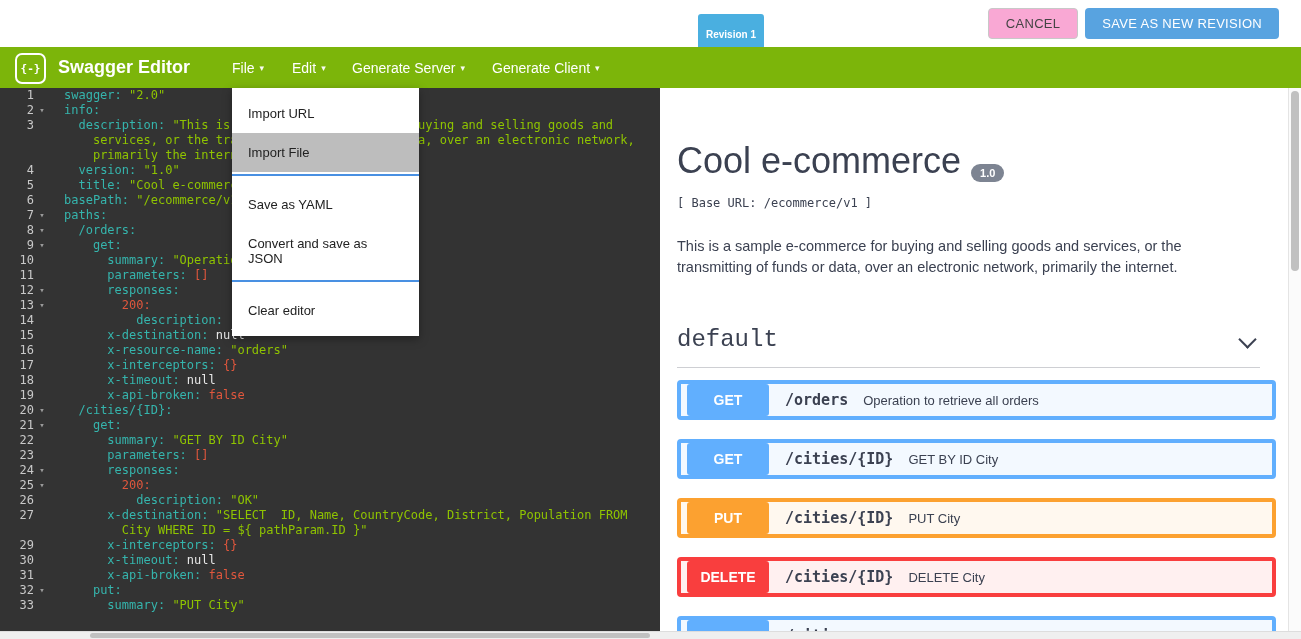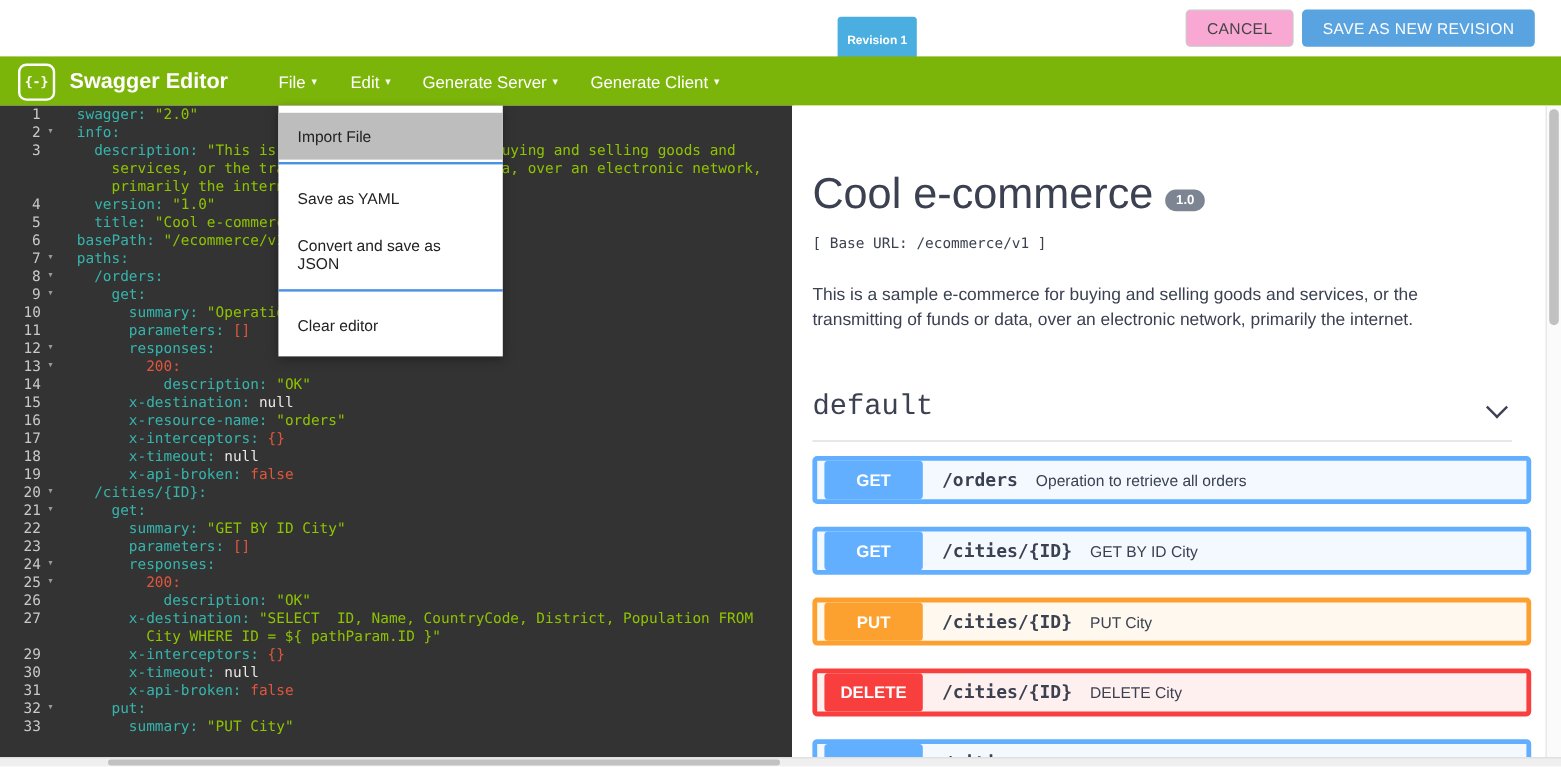--- a/index.html
+++ b/index.html
@@ -42,21 +42,21 @@
   .gut{flex:none;width:52px;display:flex;}
   .num{display:inline-block;width:34px;text-align:right;color:#c9c9c9;}
   .fold{display:inline-block;width:16px;text-align:center;color:#9a9a9a;font-size:9px;}
   .codeln{white-space:pre;padding-left:12px;}
   .tk-k{color:#35b5ad}.tk-s{color:#8fc400}.tk-c{color:#e0573d}.tk-p{color:#e8e8e8}
 
   
   .preview{position:absolute;left:661px;top:88px;width:627px;height:543px;background:#fff;
            overflow:hidden;color:#3b4151;}
   .info{margin:52px 0 0 16px;}
-  .api-title{font-size:36px;font-weight:400;color:#3b4151;display:flex;align-items:flex-start;gap:10px;}
+  .api-title{font-size:36px;font-weight:400;color:#3b4151;display:flex;align-items:flex-end;gap:10px;}
   .ver-badge{background:#7d8492;color:#fff;font-size:11px;font-weight:bold;
              padding:3px 9px;border-radius:10px;margin-top:18px;}
   .base-url{margin-top:14px;font-family:"DejaVu Sans Mono",monospace;font-size:12px;color:#3b4151;}
   .api-desc{margin-top:26px;width:572px;font-size:14.5px;line-height:1.45;color:#3b4151;}
   .section-header{margin:48px 28px 0 16px;display:flex;align-items:center;
                   justify-content:space-between;padding-bottom:14px;
                   border-bottom:1px solid rgba(59,65,81,.25);}
   .section-title{font-size:24px;font-weight:400;color:#3b4151;font-family:Liberation Mono, monospace;}
   .chevron{width:11px;height:11px;border-right:2px solid #3b4151;border-bottom:2px solid #3b4151;
            transform:rotate(45deg);margin-right:6px;cursor:pointer;}
@@ -357,20 +357,21 @@
           <div class="gut">
             <span class="num">33</span>
             <span class="fold"></span>
           </div>
           <div class="codeln"><span class="tk-p">      </span><span class="tk-k">summary:</span><span class="tk-p"> </span><span class="tk-s">"PUT City"</span></div>
         </div>
       </div>
   </div>
 
   <div class="dropdown">
+    <div class="dd-item">Import URL</div>
     <div class="dd-item highlight">Import File</div>
     <hr class="dd-sep">
     <div class="dd-item">Save as YAML</div>
     <div class="dd-item">Convert and save as JSON</div>
     <hr class="dd-sep">
     <div class="dd-item">Clear editor</div>
   </div>
 
   <div class="preview">
     <div class="info">

